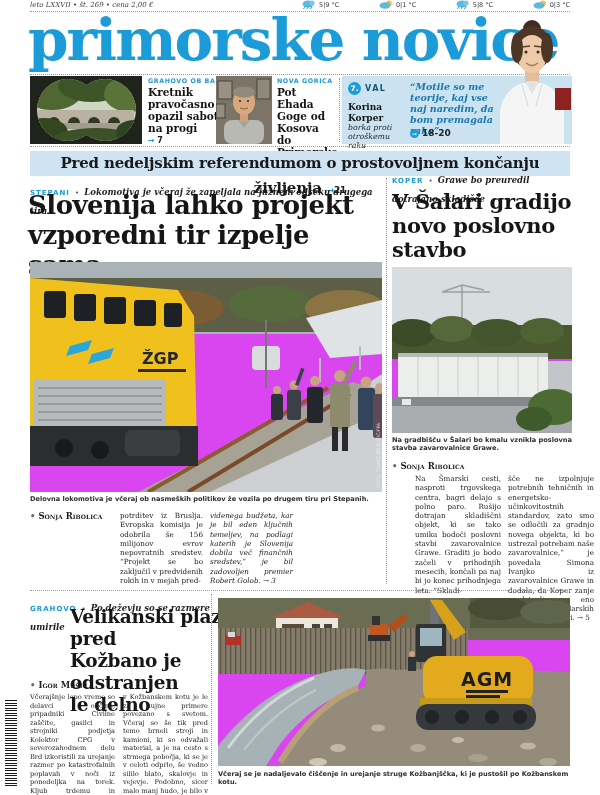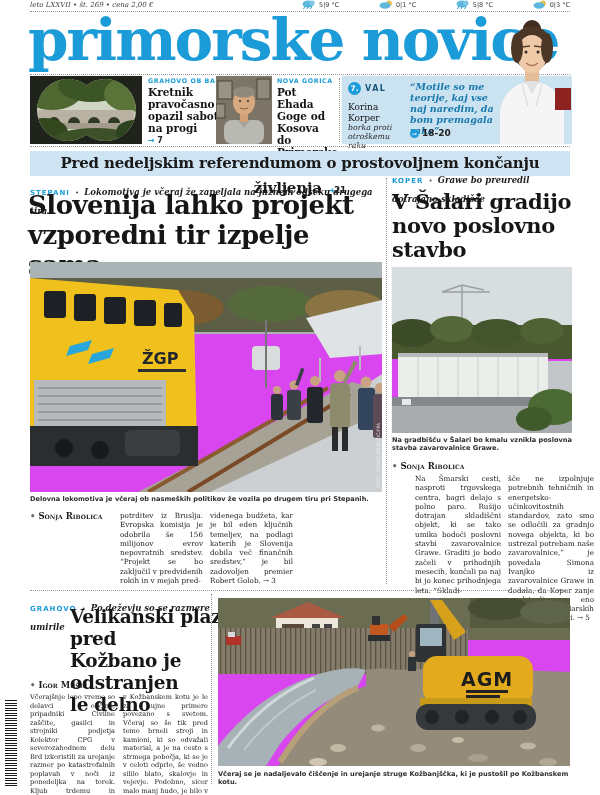--- a/index.html
+++ b/index.html
@@ -24,21 +24,21 @@
   .teaser-title{font-weight:bold;font-size:10.5px;line-height:12px;color:#141414;}
   .pg{font-size:8px;margin-top:2px;}
   .arr{color:#1b9bd7;font-family:"DejaVu Sans","Liberation Sans",sans-serif;font-weight:bold;}
   .pgnum{font-weight:bold;color:#222;font-family:"DejaVu Sans","Liberation Sans",sans-serif;}
   .valbox{background:#cbe2f1;}
   .badge{display:inline-flex;align-items:center;justify-content:center;width:13px;height:13px;
          border-radius:50%;background:#1b9bd7;color:#fff;font-size:7.5px;font-weight:bold;
          font-family:"DejaVu Sans","Liberation Sans",sans-serif;}
   .valsec{font-family:"DejaVu Sans","Liberation Sans",sans-serif;font-weight:bold;font-size:8px;
           letter-spacing:1.5px;color:#15557a;margin-left:4px;}
-  .valname{font-weight:normal;font-size:9px;line-height:10.5px;color:#141414;}
+  .valname{font-weight:bold;font-size:9px;line-height:10.5px;color:#141414;}
   .valrole{font-style:italic;font-size:7.8px;line-height:9px;color:#2a2a2a;}
   .valquote{font-weight:bold;font-style:italic;font-size:9.5px;line-height:11px;color:#1779ad;}
   .circ-arr{display:inline-flex;align-items:center;justify-content:center;width:9px;height:9px;
             border-radius:50%;background:#1b9bd7;color:#fff;font-size:6px;font-weight:bold;}
   .banner{background:#cfe4f2;text-align:center;line-height:25px;font-size:15px;font-weight:600;
           color:#1a1a1a;letter-spacing:-.2px;}
   .headline{font-weight:bold;color:#161616;}
   .headline span{display:block;}
   .hl-main{font-size:26px;line-height:30px;letter-spacing:-.5px;}
   .hl-side{font-size:21px;line-height:24px;letter-spacing:-.3px;}
@@ -262,21 +262,21 @@
     </svg>
     <div class="credit">FOTO: TOMAŽ PRIMOŽIČ/FPA</div>
   </div>
   <div class="abs caption" style="left:30px;top:495px;width:352px;">Delovna lokomotiva je včeraj ob nasmeških politikov že vozila po drugem tiru pri Stepanih.</div>
 
   <div class="abs bodywrap" style="left:30px;top:511px;width:352px;gap:7px;">
     <div style="width:83px;">
       <div class="byline" style="margin-bottom:7px;">Sonja Ribolica</div>
     </div>
     <div class="bodycol" style="width:83px;">potrditev iz Bruslja. Evropska komisija je odobrila še 156 milijonov evrov nepovratnih sredstev. “Projekt se bo zaključil v predvidenih rokih in v mejah pred-</div>
-    <div class="bodycol" style="width:83px;">videnega budžeta, kar je bil eden ključnih temeljev, na podlagi katerih je Slovenija dobila več finančnih sredstev,” je bil zadovoljen premier Robert Golob. → 3</div>
+    <div class="bodycol" style="width:83px;font-style:italic;">videnega budžeta, kar je bil eden ključnih temeljev, na podlagi katerih je Slovenija dobila več finančnih sredstev,” je bil zadovoljen premier Robert Golob. → 3</div>
   </div>
 
   <div class="abs dot-v" style="left:386px;top:178px;height:406px;"></div>
 
   <div class="abs" style="left:392px;top:168px;width:180px;">
     <span class="kick-loc">KOPER</span>
     <span class="kick-sep">•</span>
     <span class="kick-txt">Grawe bo preuredil dotrajano skladišče</span>
   </div>
   <div class="abs headline hl-side" style="left:392px;top:190px;width:180px;">

